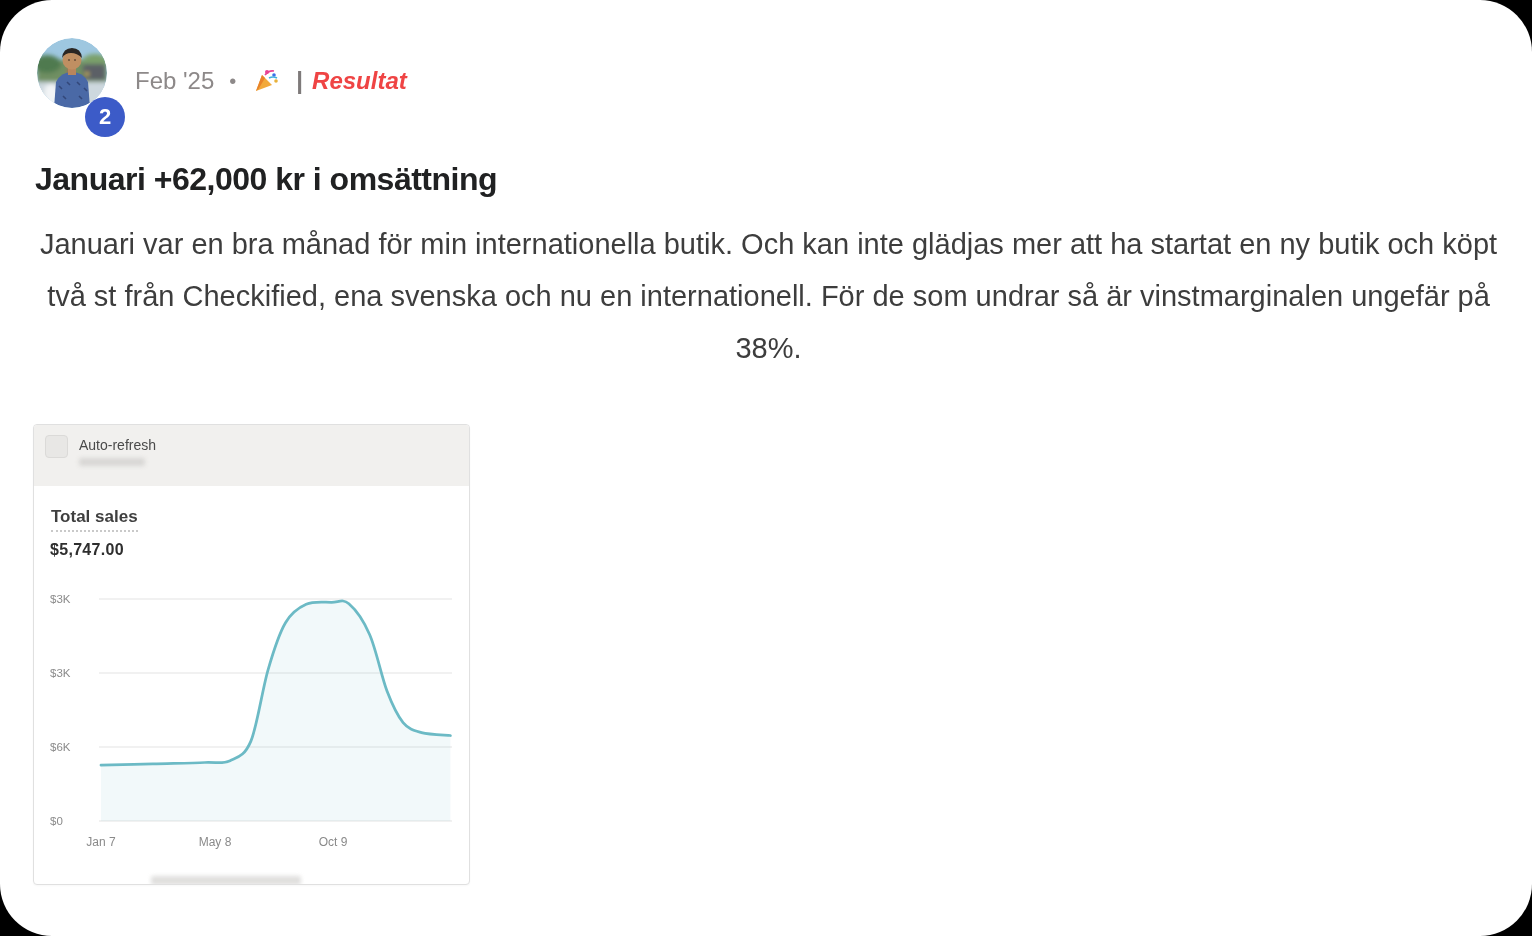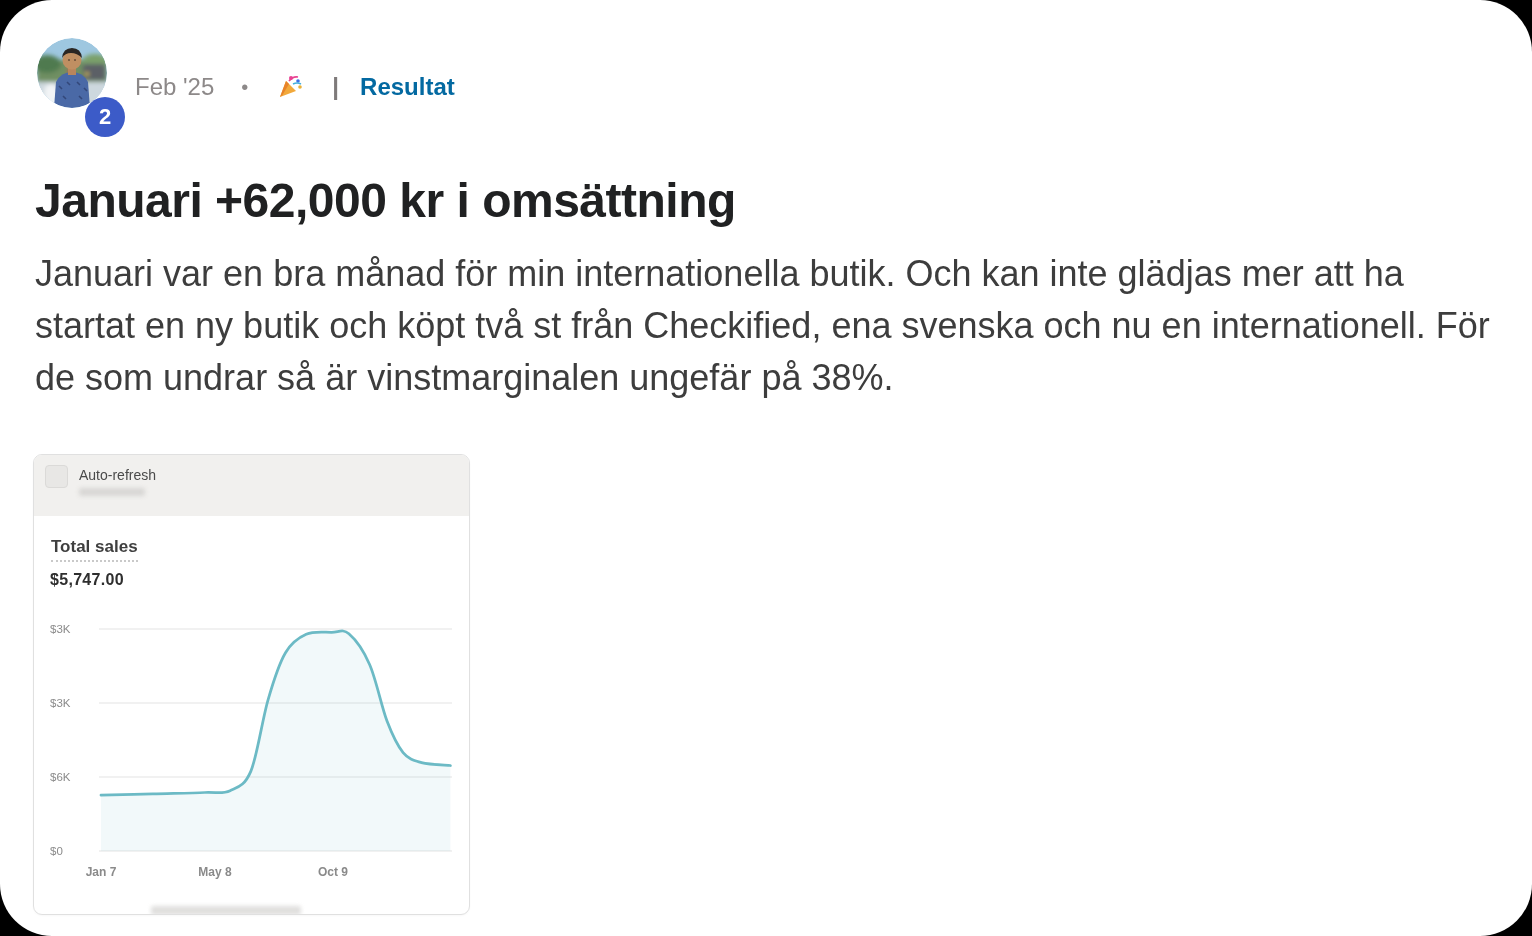--- a/index.html
+++ b/index.html
@@ -14,53 +14,53 @@
   .post-header { display:flex; align-items:flex-start; min-height:100px; }
   .avatar-wrap { position:relative; width:70px; height:70px; margin-left:2px; flex:0 0 auto; cursor:pointer; }
   .avatar { width:70px; height:70px; border-radius:50%; overflow:hidden; display:block; }
   .badge {
     position:absolute; left:48px; top:59px; width:40px; height:40px;
     border-radius:50%; color:#fff; font-size:22px; font-weight:bold;
     display:flex; align-items:center; justify-content:center;
   }
   .header-text { margin-left:28px; padding-top:10px; }
   .author-name { font-size:29px; font-weight:bold; color:#242424; line-height:34px; }
-  .meta-line { margin-top:24px; font-size:24px; color:#8d8989; display:flex; align-items:center; gap:27px; line-height:30px; }
+  .meta-line { margin-top:18px; font-size:24px; color:#8d8989; display:flex; align-items:center; gap:15px; line-height:30px; }
   .meta-dot { font-size:20px; }
   .party-icon { width:26px; height:26px; display:inline-block; margin:0 2px; }
   .meta-sep { color:#7e7a7a; font-weight:bold; margin-right:-6px; }
-  .meta-category { color:#0369a1; font-weight:bold; cursor:pointer; }
+  .meta-category { color:#ef4444; font-weight:bold; cursor:pointer;font-style:italic; }
   
-  .post-title { margin-top:36px; font-size:48px; font-weight:bold; color:#202122; line-height:1.12; letter-spacing:-0.5px; }
-  .post-body { margin-top:20px; font-size:36px; line-height:52px; color:#3d3d3d; max-width:1482px; }
+  .post-title { margin-top:24px; font-size:32px; font-weight:bold; color:#202122; line-height:1.12; letter-spacing:-0.5px; }
+  .post-body { margin-top:20px; font-size:29px; line-height:52px; color:#3d3d3d; max-width:1482px;text-align:center; }
   
   .dash-card {
     position:relative; margin-top:50px; margin-left:-2px;
     width:437px; height:461px;
-    background:#fff; border:1px solid #e0e0e0; border-radius:9px;
+    background:#fff; border:1px solid #e0e0e0; border-radius:4px;
     overflow:hidden; box-shadow:0 1px 2px rgba(0,0,0,0.03);
   }
   .dash-header { height:61px; background:#f1f0ee; display:flex; padding:9px 0 0 11px; }
   .ar-checkbox {
     width:23px; height:23px; border-radius:4px; background:#e8e7e5;
     border:1px solid #dbdad8; margin-right:11px; margin-top:1px; cursor:pointer; flex:0 0 auto;
   }
   .ar-label { font-size:14px; color:#4a4a4a; line-height:18px; padding-top:2px; }
   .blur-bar { background:#d8d7d5; filter:blur(2px); border-radius:2px; }
   .ar-blur { width:66px; height:8px; margin-top:4px; }
   .dash-body { position:relative; height:398px; }
   .metric-label {
     position:absolute; left:17px; top:21px; font-size:17px; font-weight:bold; color:#3f3f3f;
     border-bottom:2px dotted #c9c9c9; padding-bottom:3px; cursor:pointer;
   }
   .metric-value { position:absolute; left:16px; top:55px; font-size:16px; font-weight:bold; color:#2e2e2e; letter-spacing:0.3px; }
   .chart-area { position:absolute; left:0; top:0; width:100%; height:100%; }
   .chart-svg { position:absolute; left:65px; top:112px; }
   .ytick { position:absolute; left:16px; width:40px; font-size:11.5px; color:#8a8a8a; line-height:16px; }
-  .xtick { position:absolute; top:349px; font-size:12px; color:#8a8a8a; transform:translateX(-50%); white-space:nowrap;font-weight:bold; }
+  .xtick { position:absolute; top:349px; font-size:12px; color:#8a8a8a; transform:translateX(-50%); white-space:nowrap; }
   .bottom-blur { position:absolute; left:117px; top:390px; width:150px; height:9px; opacity:0.8; }
 </style>
 </head>
 <body>
 
 <div class="page">
 
   <div class="post-header">
     <div class="avatar-wrap">
       <svg class="avatar" viewBox="0 0 70 70">

